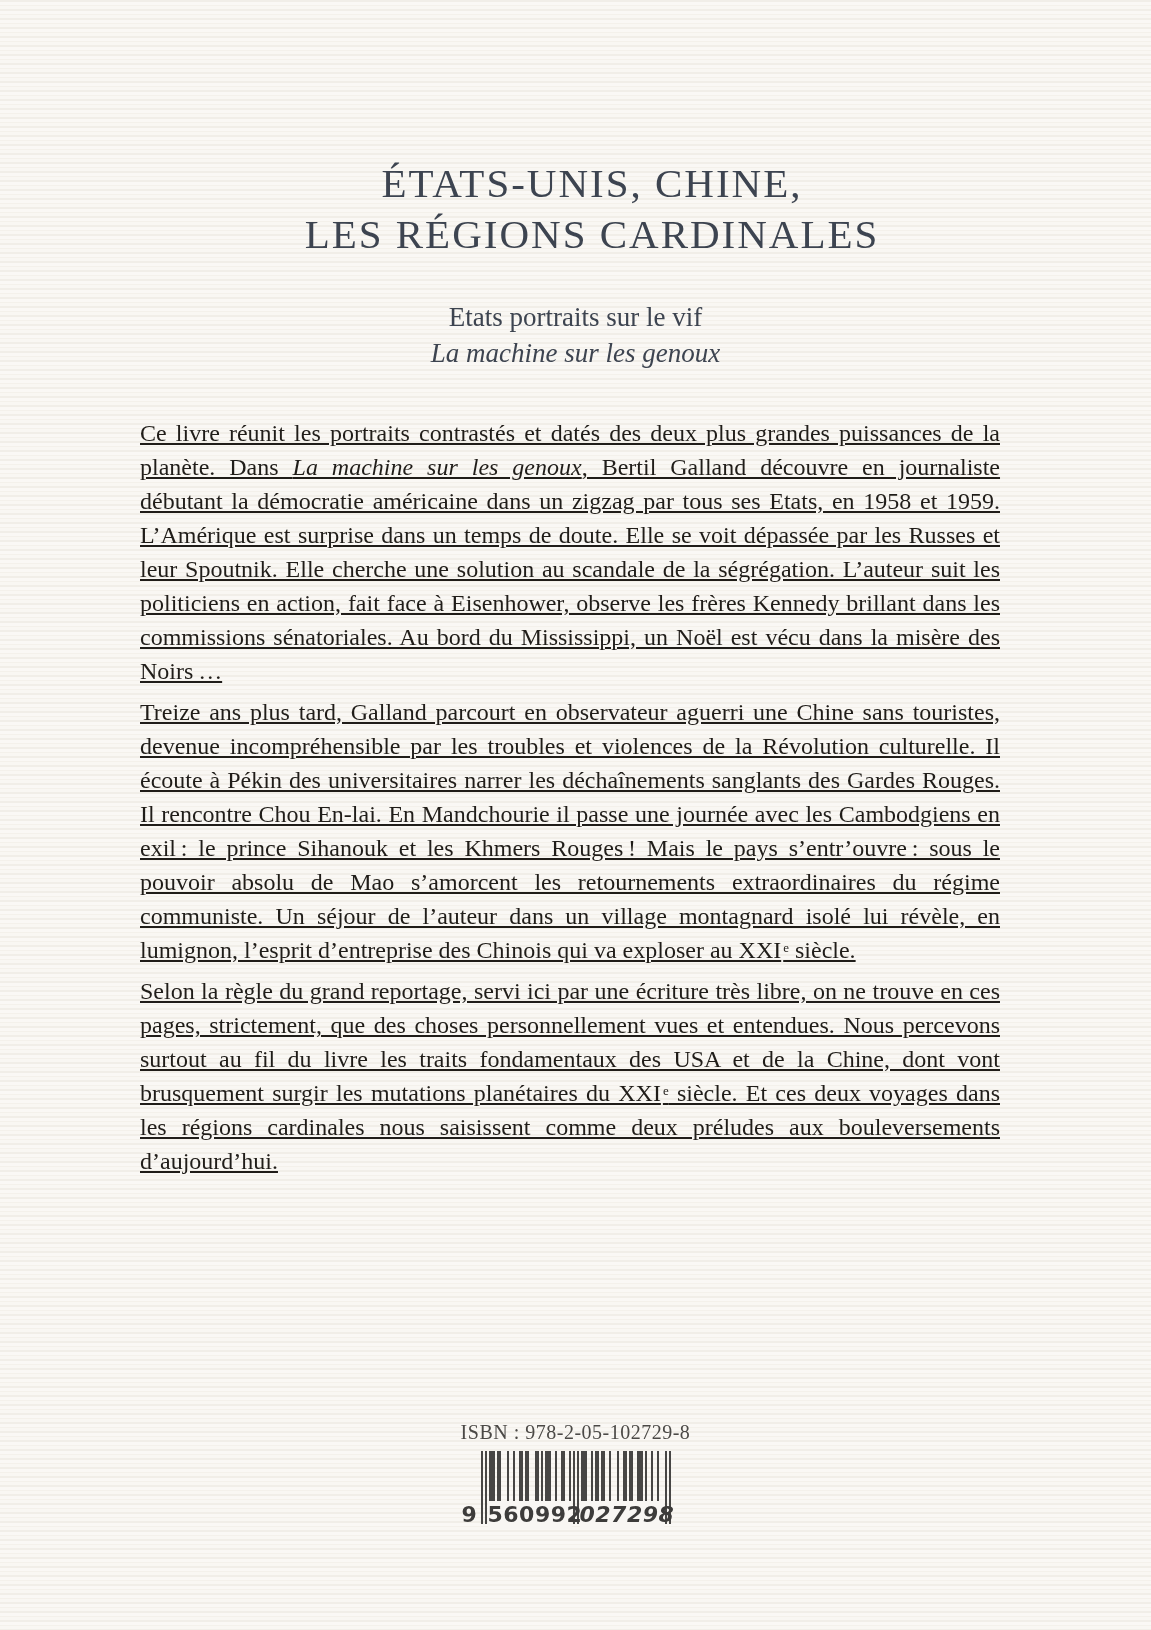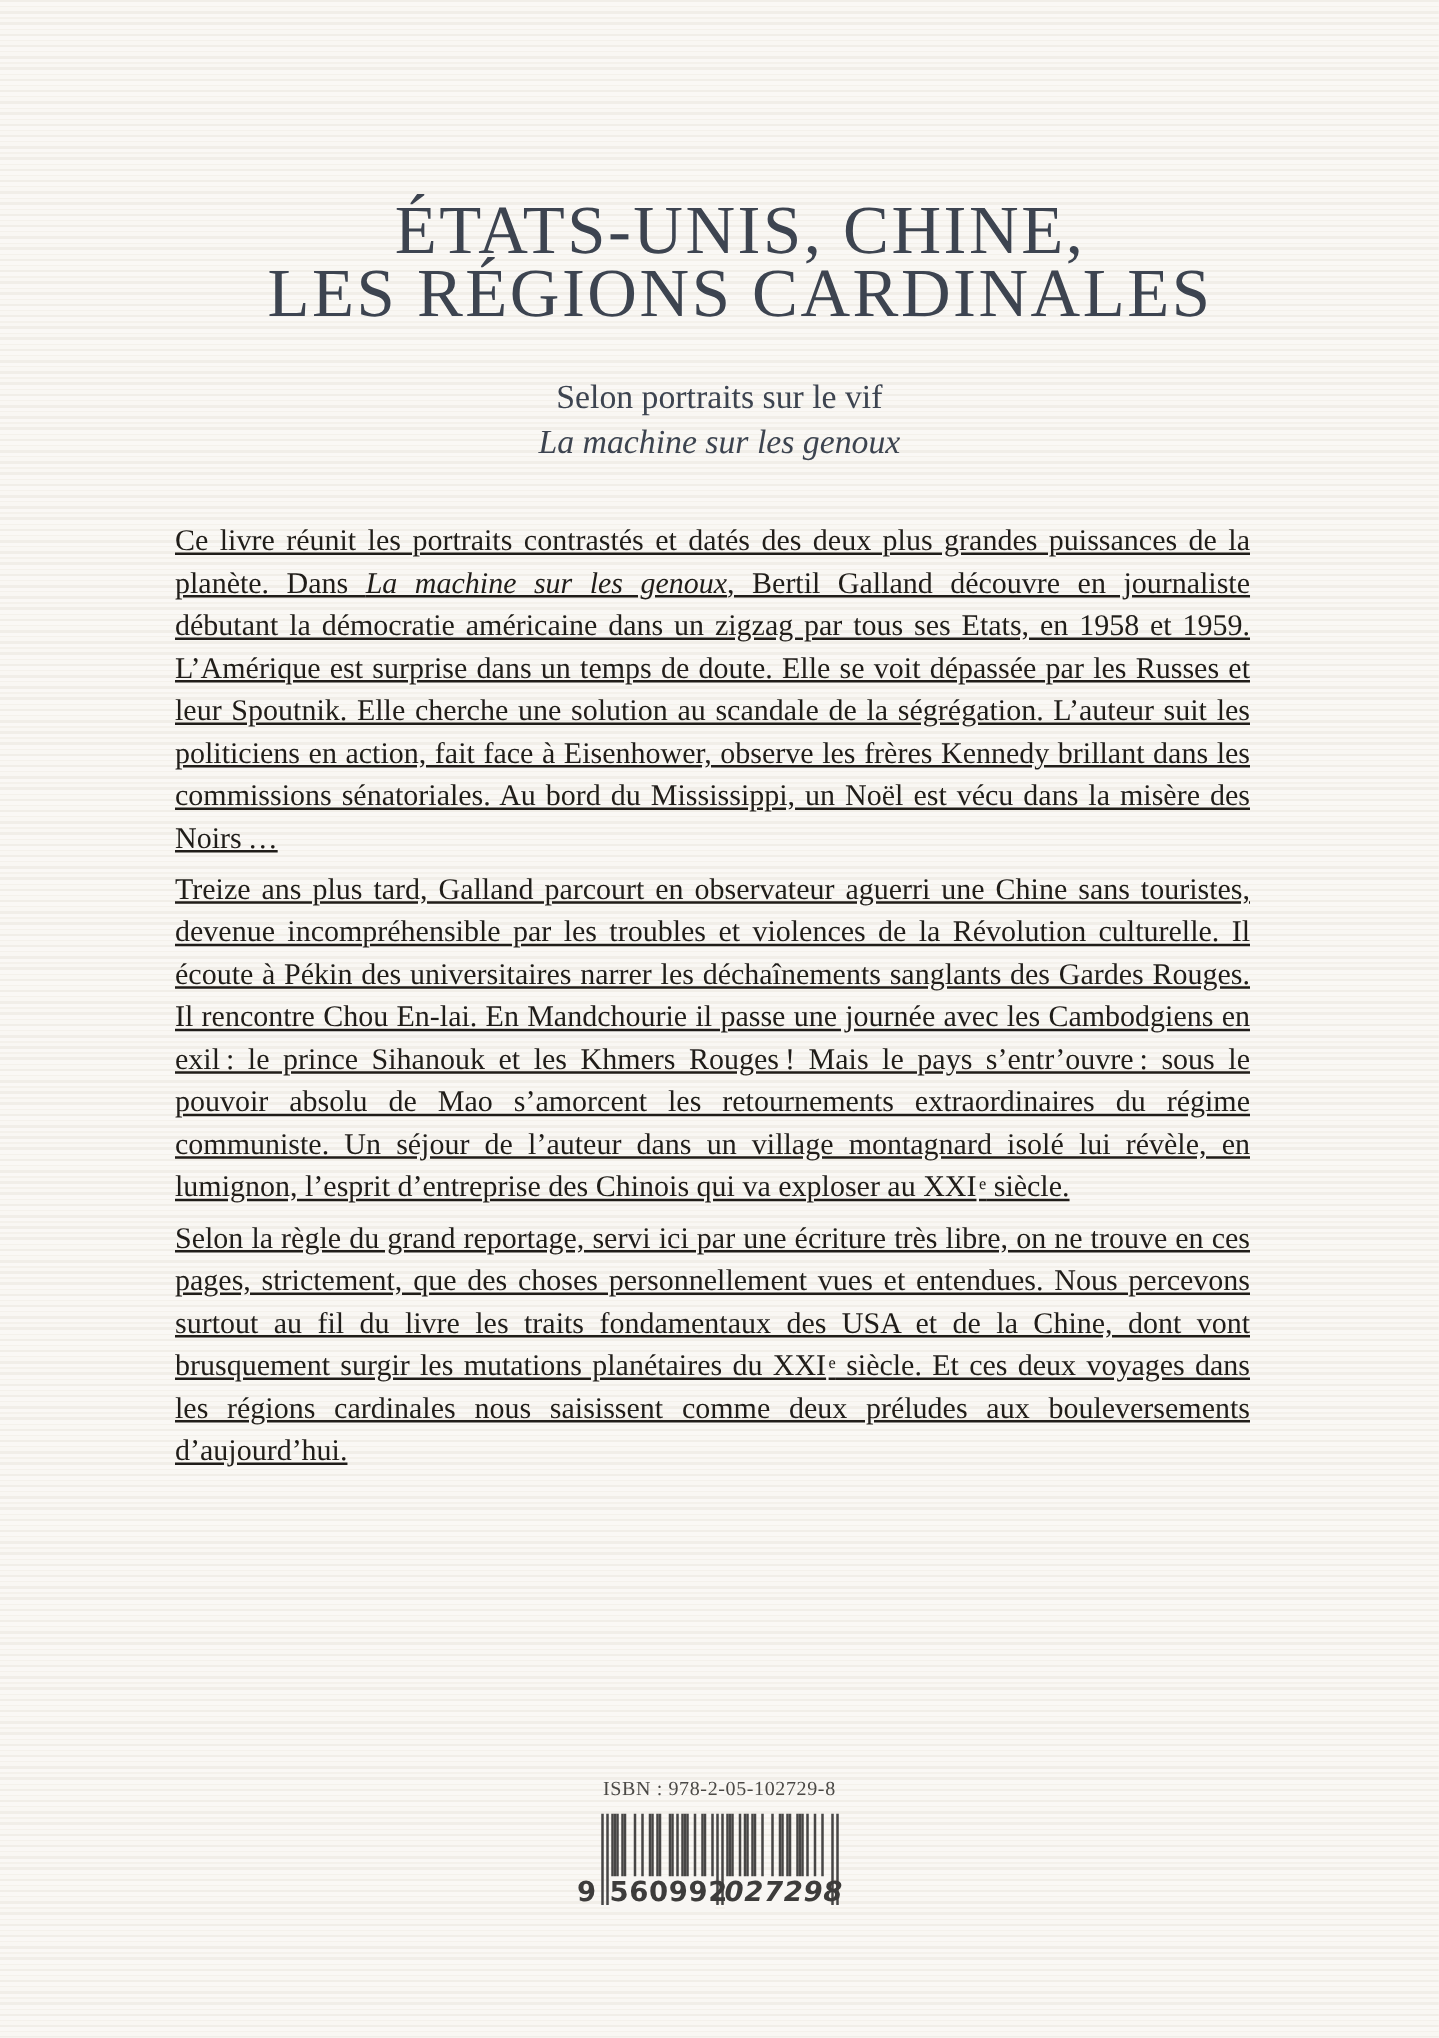--- a/index.html
+++ b/index.html
@@ -13,21 +13,21 @@
       #faf8f5 2px, #faf8f5 5px,
       #f4f1eb 5px, #f4f1eb 6px,
       #f9f7f3 6px, #f9f7f3 9px);
     overflow:hidden;
   }
   .page{width:1151px;height:1630px;position:relative;}
 
   
   .header{padding-top:158px;text-align:center;color:#3d4450;}
   .title{
-    font-size:55px;line-height:51px;letter-spacing:2px;
+    font-size:41px;line-height:51px;letter-spacing:2px;
     font-weight:normal;margin:0;padding-left:33px;
   }
   .subtitle{
     margin-top:40px;font-size:27px;line-height:34px;
   }
   .work{
     font-style:italic;font-size:27px;line-height:38px;
   }
 
   
@@ -39,21 +39,21 @@
   }
   .copy p{margin:0 0 7px 0;text-decoration:underline;}
   .copy .it{font-style:italic;}
   .copy sup{
     font-size:13px;line-height:0;vertical-align:6px;margin-left:2px;
   }
 
   
   .footer{position:absolute;left:0;right:0;top:1420px;text-align:center;}
   .isbn{
-    font-size:16px;line-height:24px;color:#4b4946;letter-spacing:.5px;
+    font-size:20px;line-height:24px;color:#4b4946;letter-spacing:.5px;
   }
   .barcode{
     position:relative;width:190px;height:80px;margin:7px auto 0;
   }
   .bars{display:flex;height:100%;align-items:flex-start;}
   .module{width:2px;height:58px;}
   .module.bar{background:#474645;}
   .module.guard.bar{height:73px;}
   .digits{
     position:absolute;top:49px;left:0;right:0;height:28px;
@@ -71,21 +71,21 @@
 </head>
 <body>
 
 <div class="page">
 
   <div class="header">
     <h1 class="title">
       <span>ÉTATS-UNIS, CHINE,</span><br>
       <span>LES RÉGIONS CARDINALES</span>
     </h1>
-    <div class="subtitle">Selon portraits sur le vif</div>
+    <div class="subtitle">Etats portraits sur le vif</div>
     <div class="work">La machine sur les genoux</div>
   </div>
 
   <div class="copy">
     <p><span>Ce livre réunit les portraits contrastés et datés des deux plus grandes puissances de la planète. Dans </span><span class="it">La machine sur les genoux</span><span>, Bertil Galland découvre en journaliste débutant la démocratie américaine dans un zigzag par tous ses Etats, en 1958 et 1959. L’Amérique est surprise dans un temps de doute. Elle se voit dépassée par les Russes et leur Spoutnik. Elle cherche une solution au scandale de la ségrégation. L’auteur suit les politiciens en action, fait face à Eisenhower, observe les frères Kennedy brillant dans les commissions sénatoriales. Au bord du Mississippi, un Noël est vécu dans la misère des Noirs …</span></p>
     <p><span>Treize ans plus tard, Galland parcourt en observateur aguerri une Chine sans touristes, devenue incompréhensible par les troubles et violences de la Révolution culturelle. Il écoute à Pékin des universitaires narrer les déchaînements sanglants des Gardes Rouges. Il rencontre Chou En-lai. En Mandchourie il passe une journée avec les Cambodgiens en exil : le prince Sihanouk et les Khmers Rouges ! Mais le pays s’entr’ouvre : sous le pouvoir absolu de Mao s’amorcent les retournements extraordinaires du régime communiste. Un séjour de l’auteur dans un village montagnard isolé lui révèle, en lumignon, l’esprit d’entreprise des Chinois qui va exploser au XXI</span><sup>e</sup><span> siècle.</span></p>
     <p><span>Selon la règle du grand reportage, servi ici par une écriture très libre, on ne trouve en ces pages, strictement, que des choses personnellement vues et entendues. Nous percevons surtout au fil du livre les traits fondamentaux des USA et de la Chine, dont vont brusquement surgir les mutations planétaires du XXI</span><sup>e</sup><span> siècle. Et ces deux voyages dans les régions cardinales nous saisissent comme deux préludes aux bouleversements d’aujourd’hui.</span></p>
   </div>
 
   <div class="footer">

